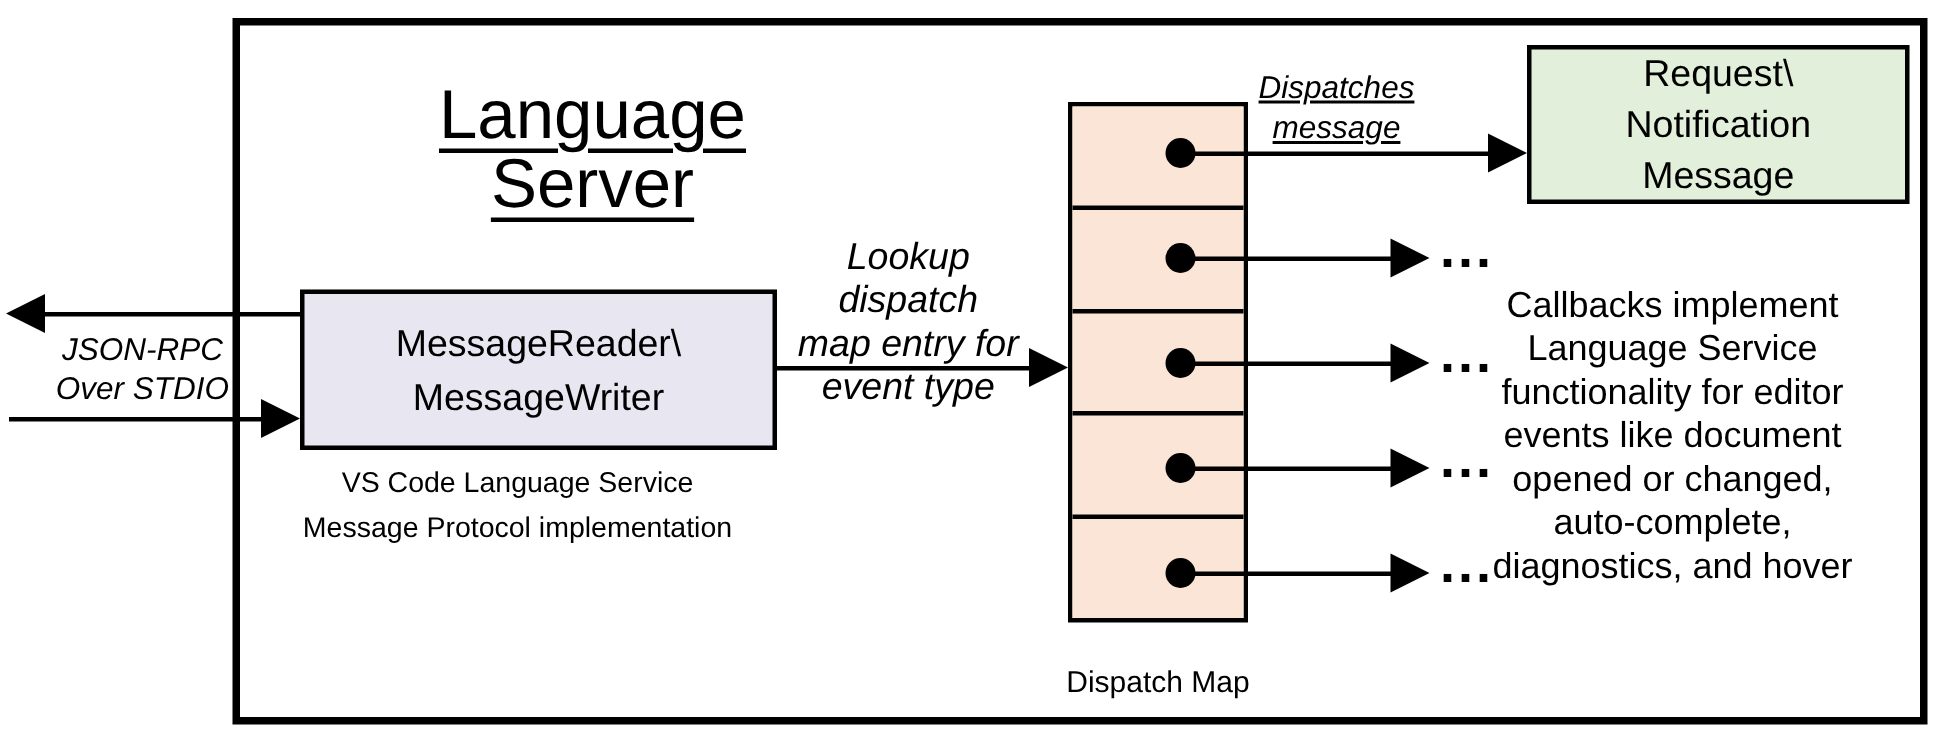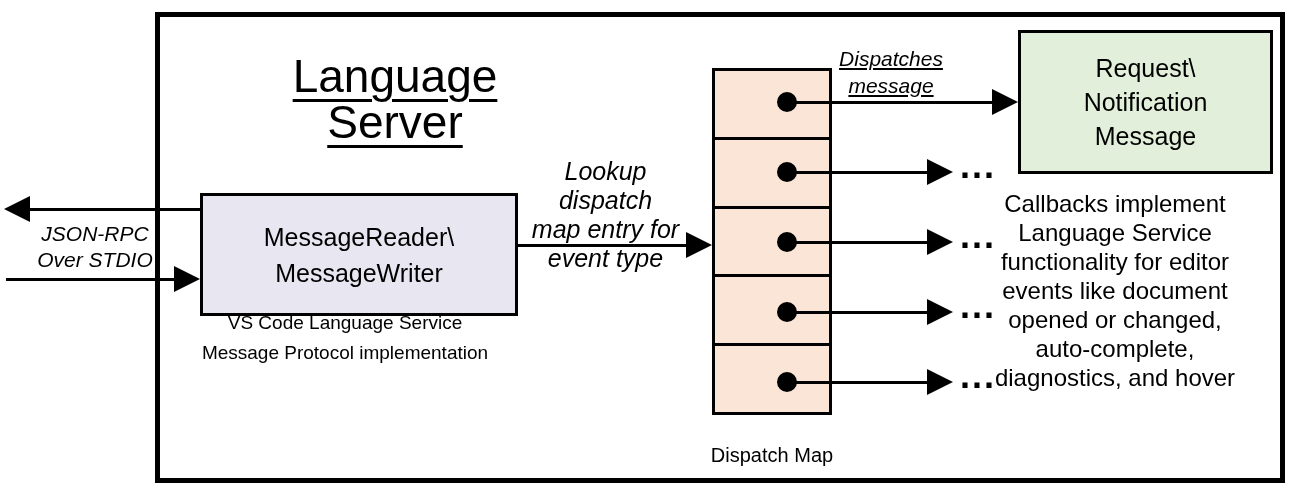--- a/index.html
+++ b/index.html
@@ -35,25 +35,25 @@
   }
 
   
   .node {
     border:3px solid #000;
     display:flex; flex-direction:column;
     align-items:center; justify-content:center;
     text-align:center;
   }
   .message-box {
-    left:200px; top:193px; width:318px; height:123px;
+    left:200px; top:193px; width:318px; height:107px;
     font-size:25px; line-height:36px;
   }
   .callback-box {
-    left:1018px; top:30px; width:255px; height:144px;
+    left:1018px; top:30px; width:255px; height:106px;
     font-size:25px; line-height:34px;
   }
 
   
   .caption { text-align:center; }
   .msg-caption   { left:175px; top:308px; width:340px; font-size:19px; line-height:30px; }
   .map-caption   { left:652px; top:424px; width:240px; font-size:20px; line-height:27px;margin-top:18px; }
   .note          { left:990px; top:189px; width:250px; font-size:24px; line-height:29px; text-align:center; }
   .ital { font-style:italic; text-align:center; }
   .stdio-label      { left:25px;  top:221px; width:140px; font-size:21px; line-height:26px; }

